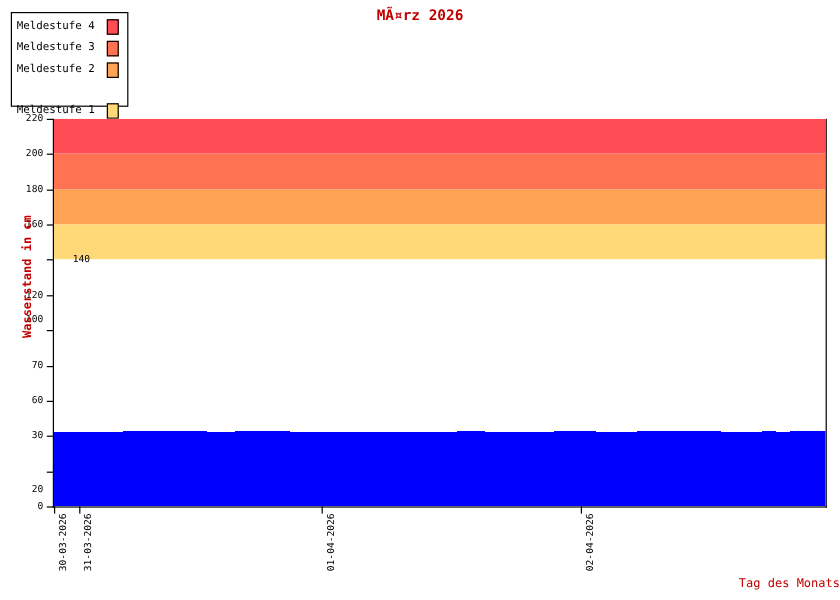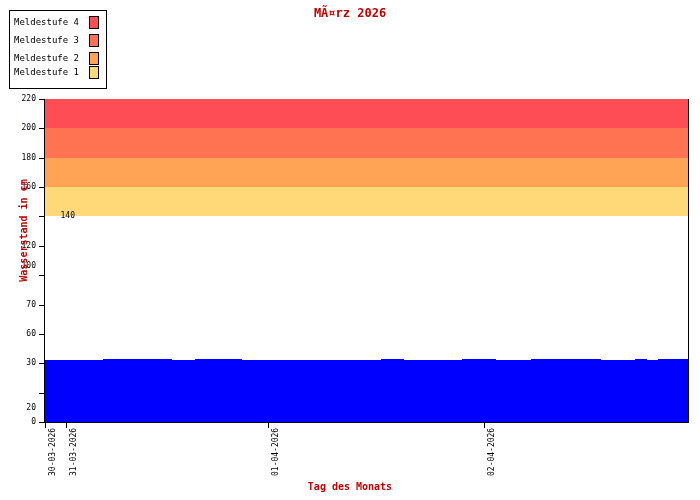--- a/index.html
+++ b/index.html
@@ -176,24 +176,24 @@
     white-space: pre;
     transform: rotate(-90deg);
     transform-origin: 0 0;
     line-height: 8px;
   }
   #xlabel {
     position: absolute;
     left: 0;
     top: 481px;
     width: 700px;
-    text-align: center;
+    text-align: right;
     color: #c00000;
     font-size: 10px;
-    font-weight: bold;
+    font-weight: normal;
     font-family: "DejaVu Sans Mono", monospace;
     white-space: pre;
   }
 </style>
 </head>
 <body>
 
 <div id="chart-root">
 
   <div id="chart-title">MÃ¤rz 2026</div>
@@ -204,21 +204,21 @@
         <span class="legend-swatch" style="background: rgb(255, 77, 85);"></span>
       </div>
       <div class="legend-row" style="top: 20px;">
         <span class="legend-label">Meldestufe 3</span>
         <span class="legend-swatch" style="background: rgb(255, 115, 82);"></span>
       </div>
       <div class="legend-row" style="top: 38px;">
         <span class="legend-label">Meldestufe 2</span>
         <span class="legend-swatch" style="background: rgb(255, 164, 85);"></span>
       </div>
-      <div class="legend-row" style="top: 52px;">
+      <div class="legend-row" style="top: 72px;">
         <span class="legend-label">Meldestufe 1</span>
         <span class="legend-swatch" style="background: rgb(255, 217, 119);"></span>
       </div>
     </div>
 
   <div id="plot-area">
     <div id="bands-layer">
         <div class="band" style="top: 0px; height: 29.3636px; background: rgb(255, 77, 85);"></div>
         <div class="band" style="top: 29.3636px; height: 29.3636px; background: rgb(255, 115, 82);"></div>
         <div class="band" style="top: 58.7273px; height: 29.3636px; background: rgb(255, 164, 85);"></div>

